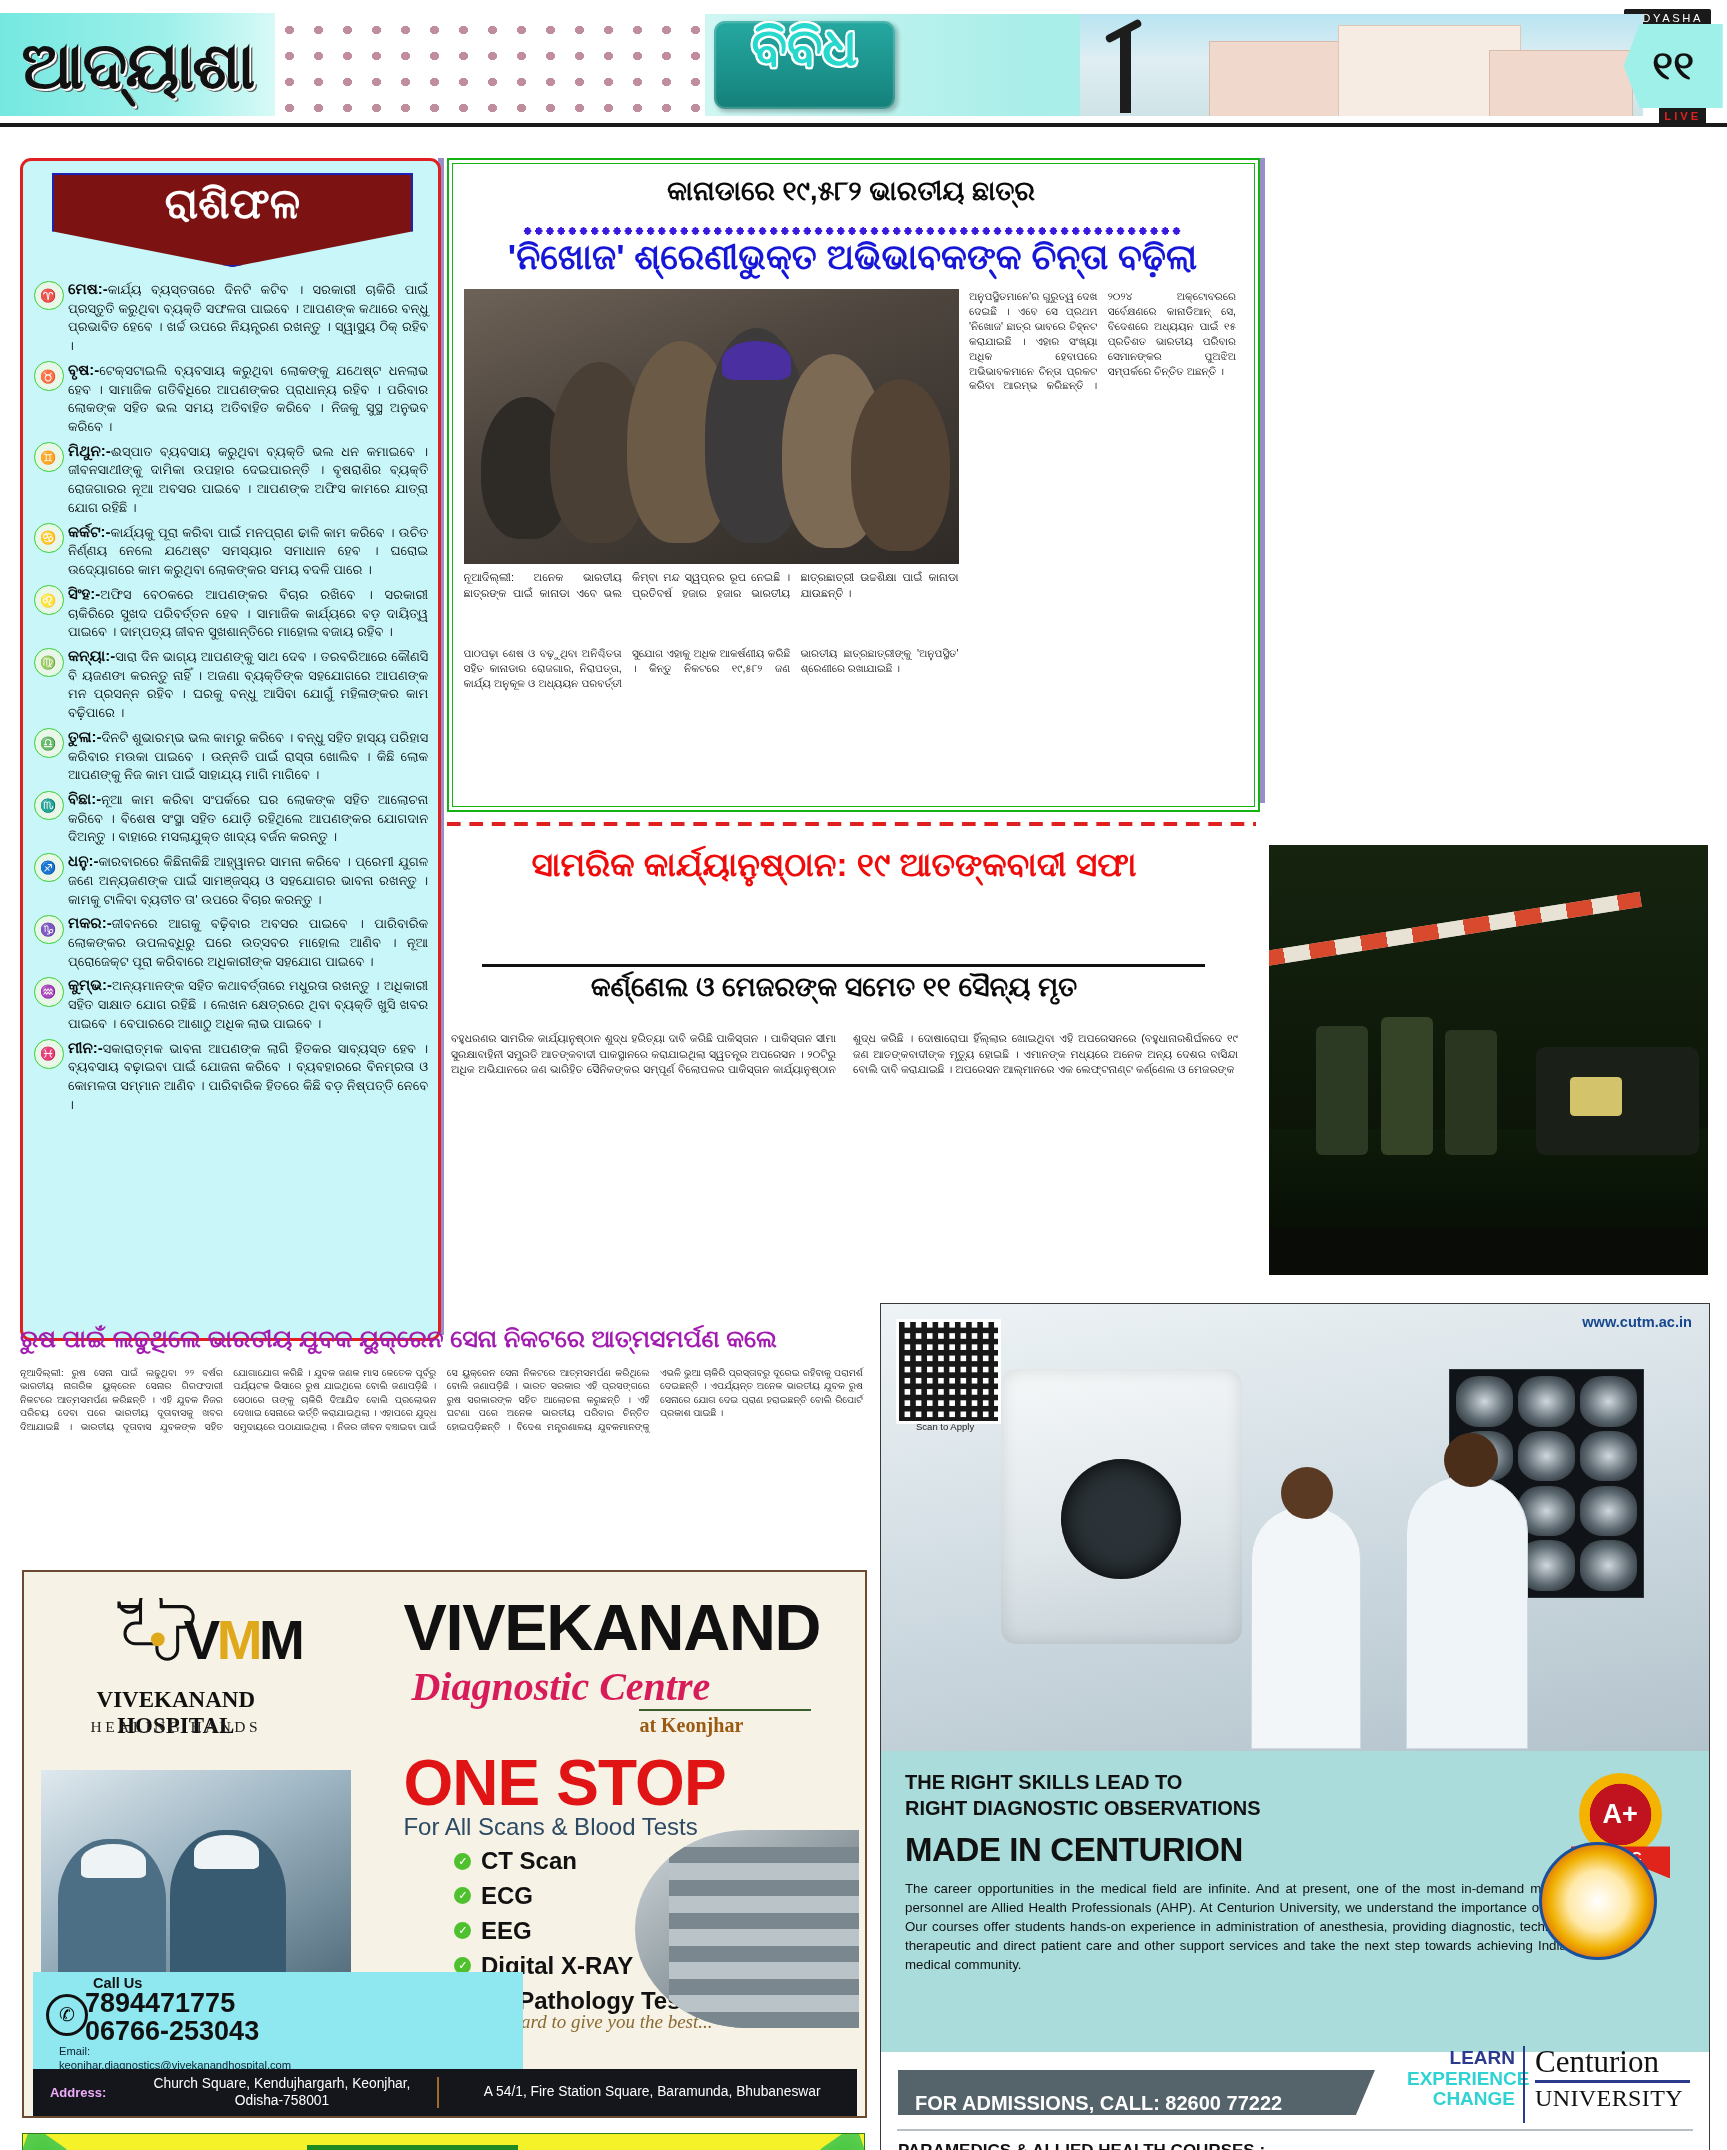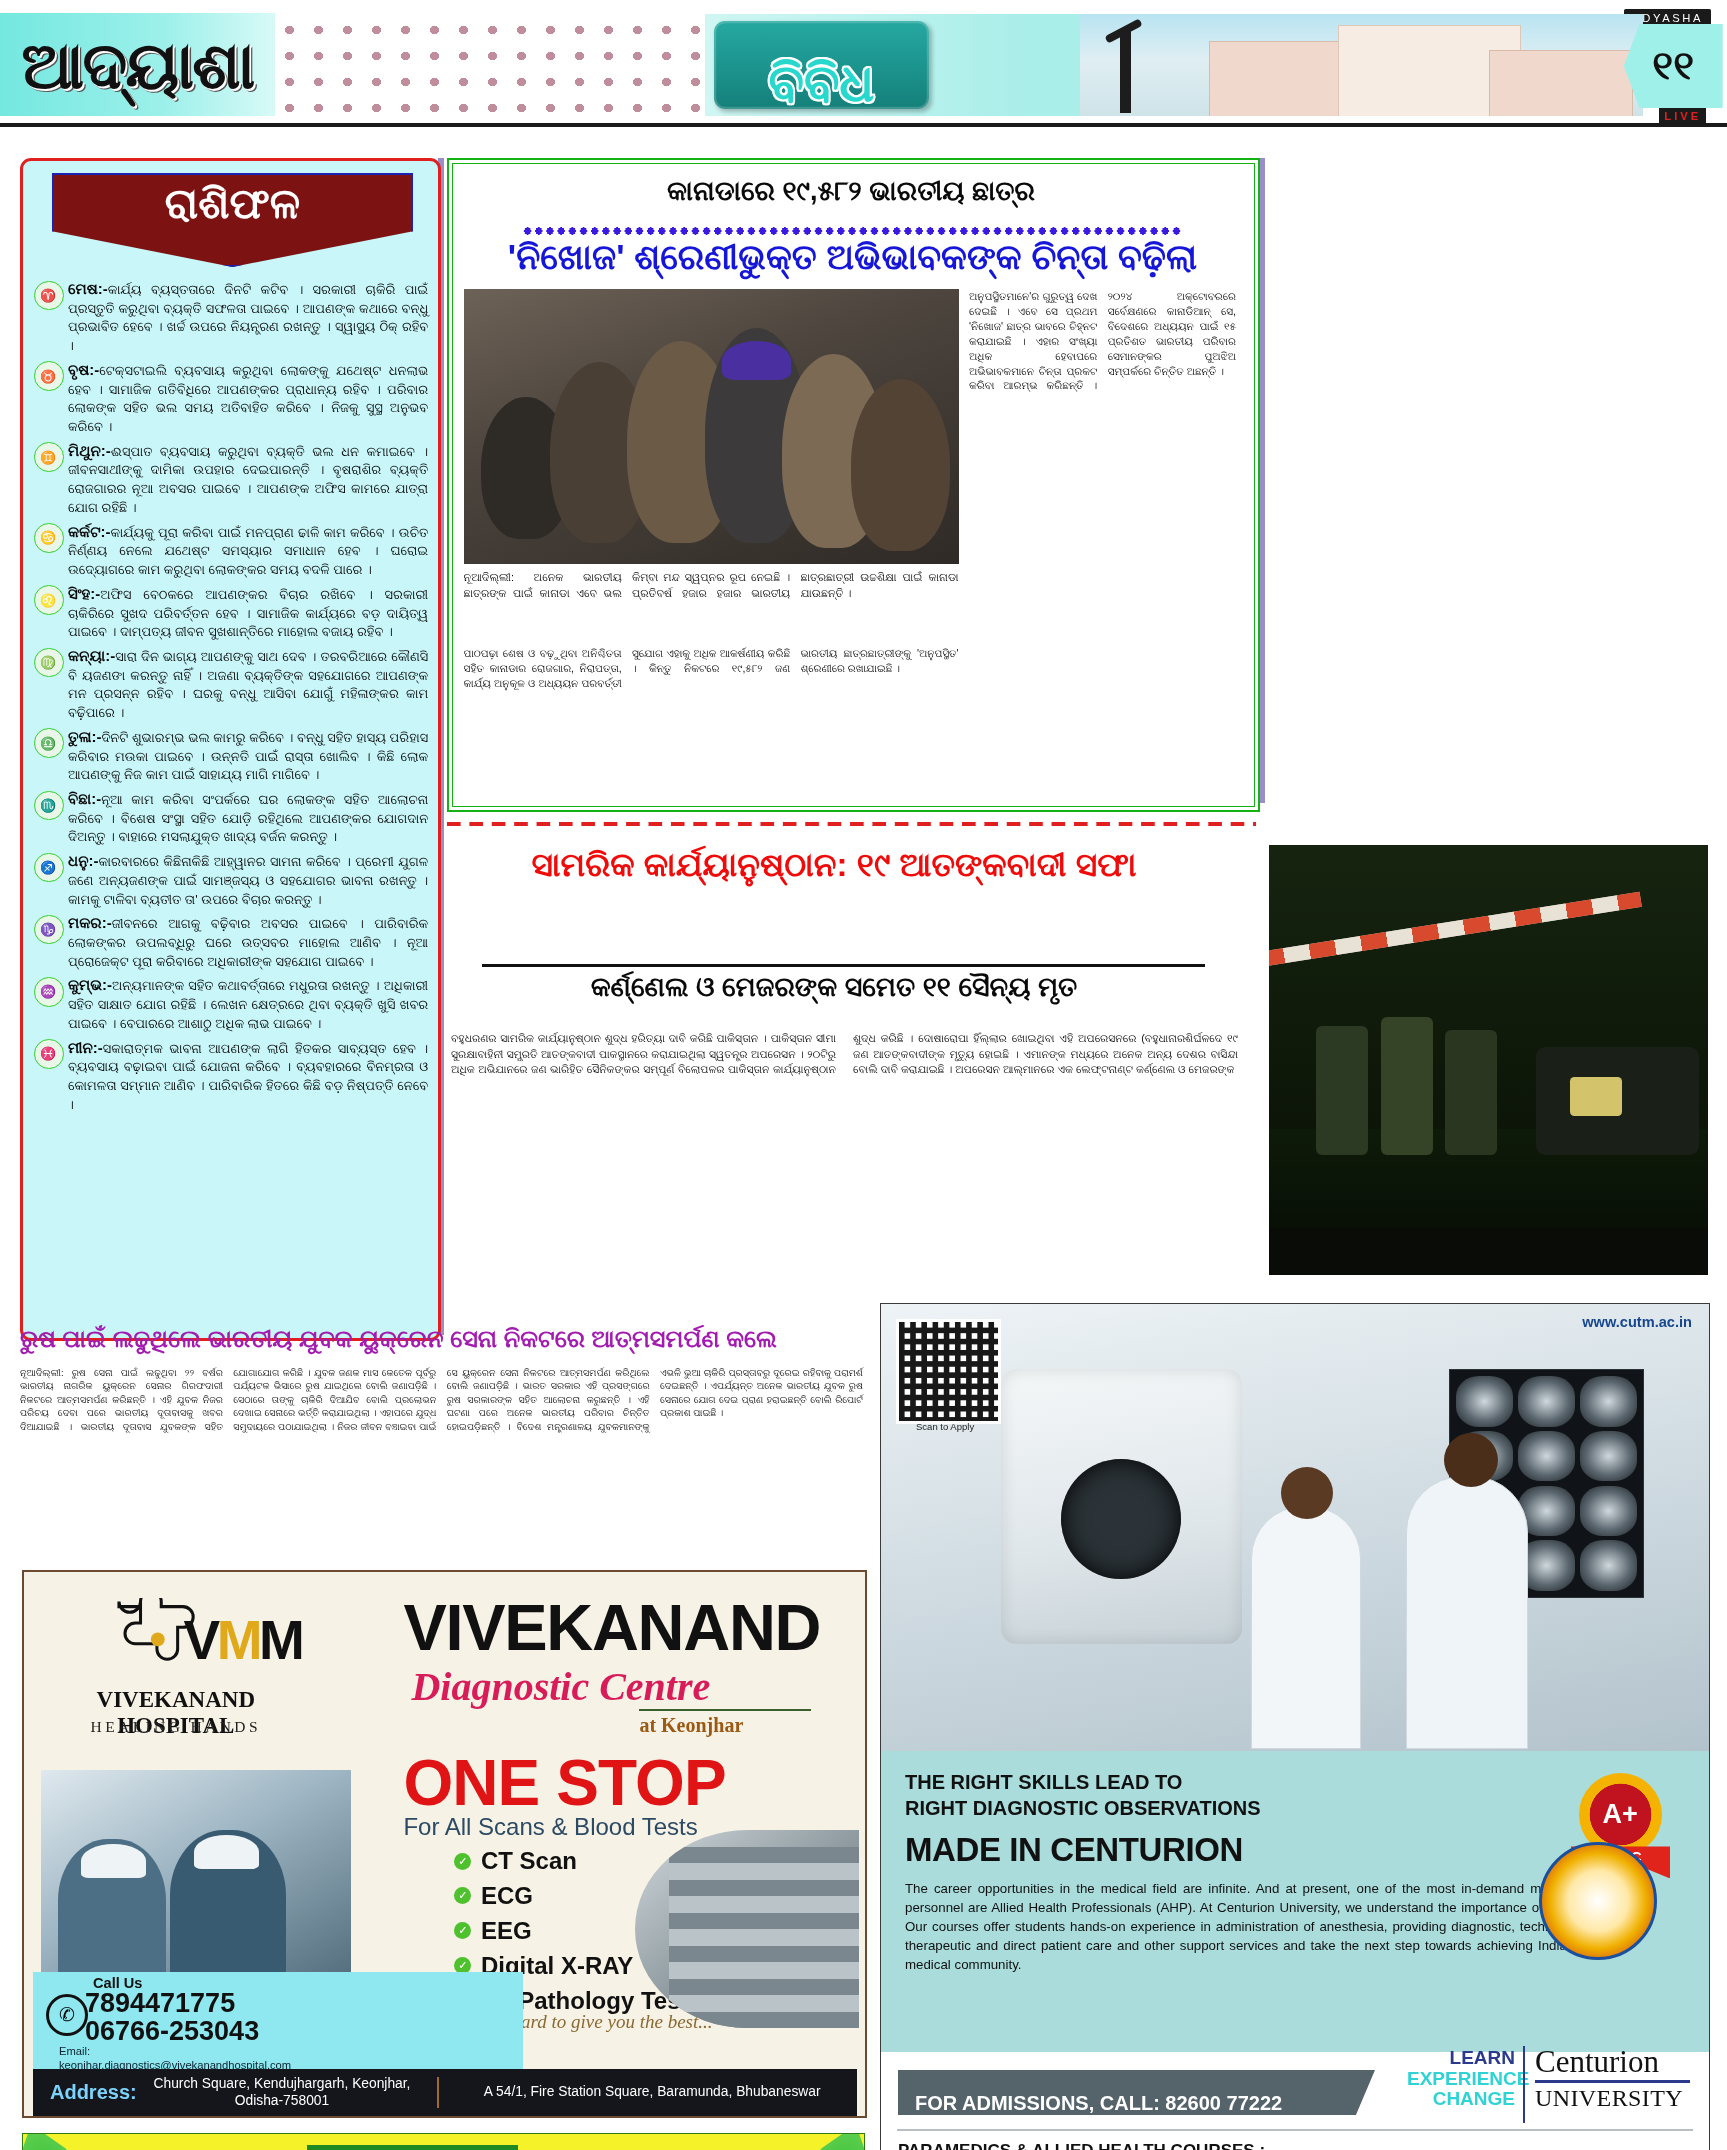--- a/index.html
+++ b/index.html
@@ -15,23 +15,23 @@
      text-shadow:1.7px 1.7px 0 #fff, 3px 3px 0 #555;line-height:1;}
   .mh-badge{position:absolute;right:16.3px;top:8.6px;background:#1a1a1a;color:#fff;
      font-size:11.2px;letter-spacing:2.6px;padding:3.4px 7.7px;border-radius:1.7px;}
   .mh-live{position:absolute;right:20.6px;bottom:6px;background:#1a1a1a;color:#e02020;
      font-size:11.2px;letter-spacing:3px;padding:1.3px 5.2px;font-weight:bold;}
   .mh-dots{position:absolute;left:275px;top:17px;width:434px;height:99px;
      background-image:radial-gradient(#8b2f4a 22%,transparent 23%);
      background-size:29px 26px;opacity:.55;}
   .mh-band{position:absolute;left:705px;top:13.8px;width:938px;height:102px;
      background:linear-gradient(90deg,#cff6f3 0%,#a9eee9 35%,#bff3ef 100%);}
-  .mh-section{position:absolute;left:714px;top:20.6px;width:215px;height:88px;
+  .mh-section{position:absolute;left:714px;top:20.6px;width:181px;height:88px;
      background:linear-gradient(180deg,#25a8a0 0%,#1c938d 55%,#157f79 100%);
-     border-radius:11.2px;display:flex;align-items:flex-end;justify-content:center;
+     border-radius:11.2px;display:flex;align-items:flex-start;justify-content:center;
      box-shadow:inset 0 0 0 2.2px rgba(255,255,255,.18), 2.6px 2.6px 4.3px rgba(0,0,0,.25);}
   .mh-section span{font-size:52px;font-weight:bold;color:#28d8cc;
      text-shadow:2.2px 0 0 #fff,-2.2px 0 0 #fff,0 2.2px 0 #fff,0 -2.2px 0 #fff,
                  1.7px 1.7px 0 #fff,-1.7px -1.7px 0 #fff,-1.7px 1.7px 0 #fff,1.7px -1.7px 0 #fff;line-height:1;}
   .mh-photo{position:absolute;left:1080px;top:13.8px;width:563px;height:102px;overflow:hidden;
      background:linear-gradient(180deg,#b8e4f2 0%,#dfeef3 45%,#cfe4e8 100%);}
   .mh-statue{position:absolute;left:26px;top:1.7px;width:39px;height:101px;}
   .mh-statue:before{content:"";position:absolute;left:13.8px;top:12px;width:11.2px;height:86px;
      background:#1d1d1d;border-radius:5.2px 5.2px 0 0;}
   .mh-statue:after{content:"";position:absolute;left:-1.7px;top:12px;width:39px;height:7.7px;
@@ -132,21 +132,21 @@
   .vmm-bld{position:absolute;left:611px;top:258px;width:224px;height:198px;overflow:hidden;
      border-radius:50% 0 0 50%;background:linear-gradient(140deg,#cfd6d9 0%,#8f9ba1 50%,#5d6a72 100%);}
   .vmm-callbox{position:absolute;left:8.6px;top:400px;width:490px;height:105px;background:#8fe7ef;}
   .vmm-callus{position:absolute;left:60px;top:3.4px;font-size:14.6px;color:#111;font-weight:bold;}
   .vmm-ph{position:absolute;left:52px;top:18px;font-size:27px;font-weight:bold;color:#111;line-height:1.02;}
   .vmm-phicon{position:absolute;left:13px;top:21.5px;width:36px;height:36px;
      border:3px solid #111;border-radius:50%;display:flex;align-items:center;justify-content:center;font-size:19px;}
   .vmm-em{position:absolute;left:26px;top:72px;font-size:11.2px;color:#0a2230;line-height:1.25;}
   .vmm-addr{position:absolute;left:8.6px;bottom:0;width:824px;height:47px;background:#14161c;
      display:flex;align-items:center;}
-  .vmm-addrl{font-size:20px;font-weight:bold;color:#7dd3fc;margin-left:17px;width:86px;}
+  .vmm-addrl{font-size:13px;font-weight:bold;color:#f0abfc;margin-left:17px;width:86px;}
   .vmm-addr1{font-size:13.8px;color:#fff;line-height:1.2;width:292px;text-align:center;}
   .vmm-addrdiv{width:2.2px;height:31px;background:#a06a2a;margin:0 8.6px;}
   .vmm-addr2{font-size:13.8px;color:#fff;line-height:1.2;flex:1;text-align:center;}
 
   
   .iffco{position:absolute;left:22.4px;top:2133px;width:841px;height:512px;
      background:#f5f22a;border:1.7px solid #2f7d12;overflow:hidden;}
   .if-leaf{position:absolute;width:90px;height:129px;background:
      radial-gradient(ellipse at 50% 100%,#1f8a1f 0%,#3cc23c 45%,#8fe06a 100%);
      clip-path:polygon(50% 0,78% 26%,100% 62%,68% 100%,50% 82%,32% 100%,0 62%,22% 26%);}

